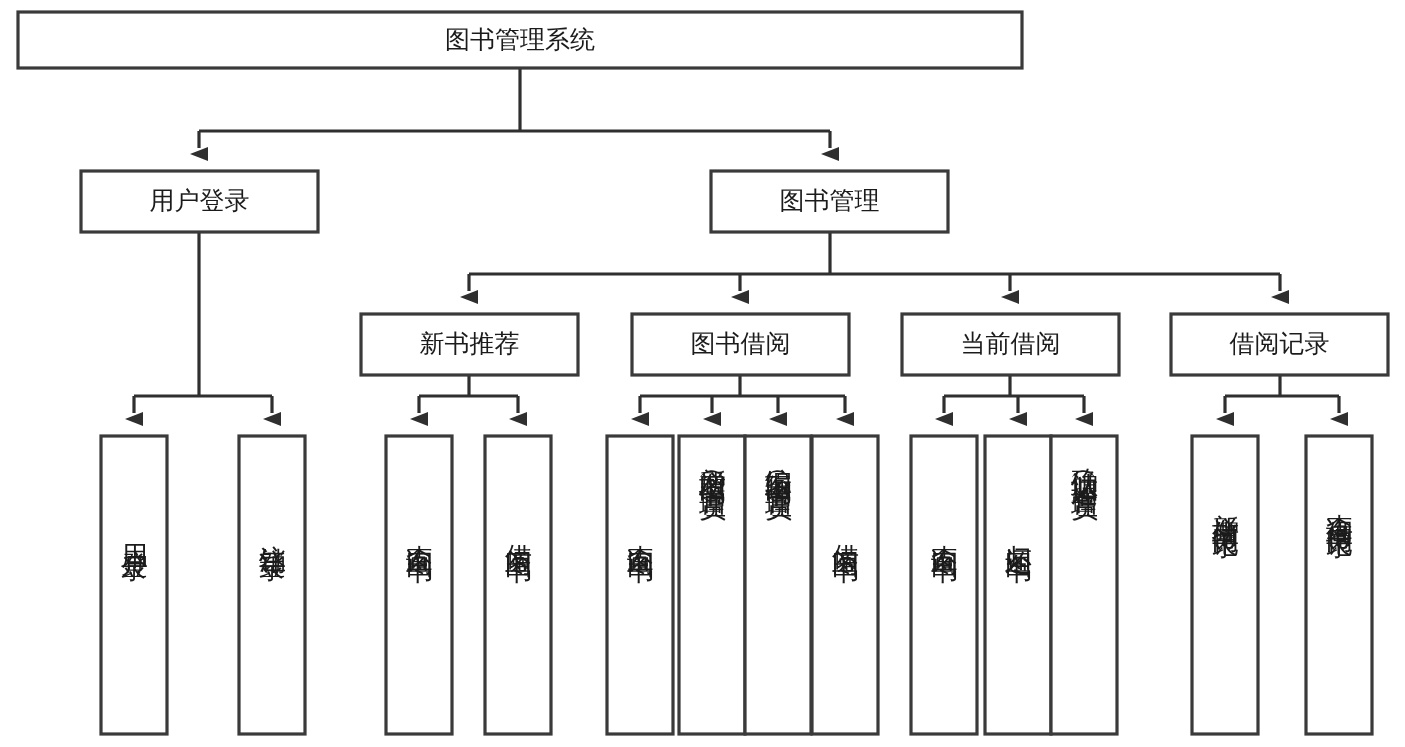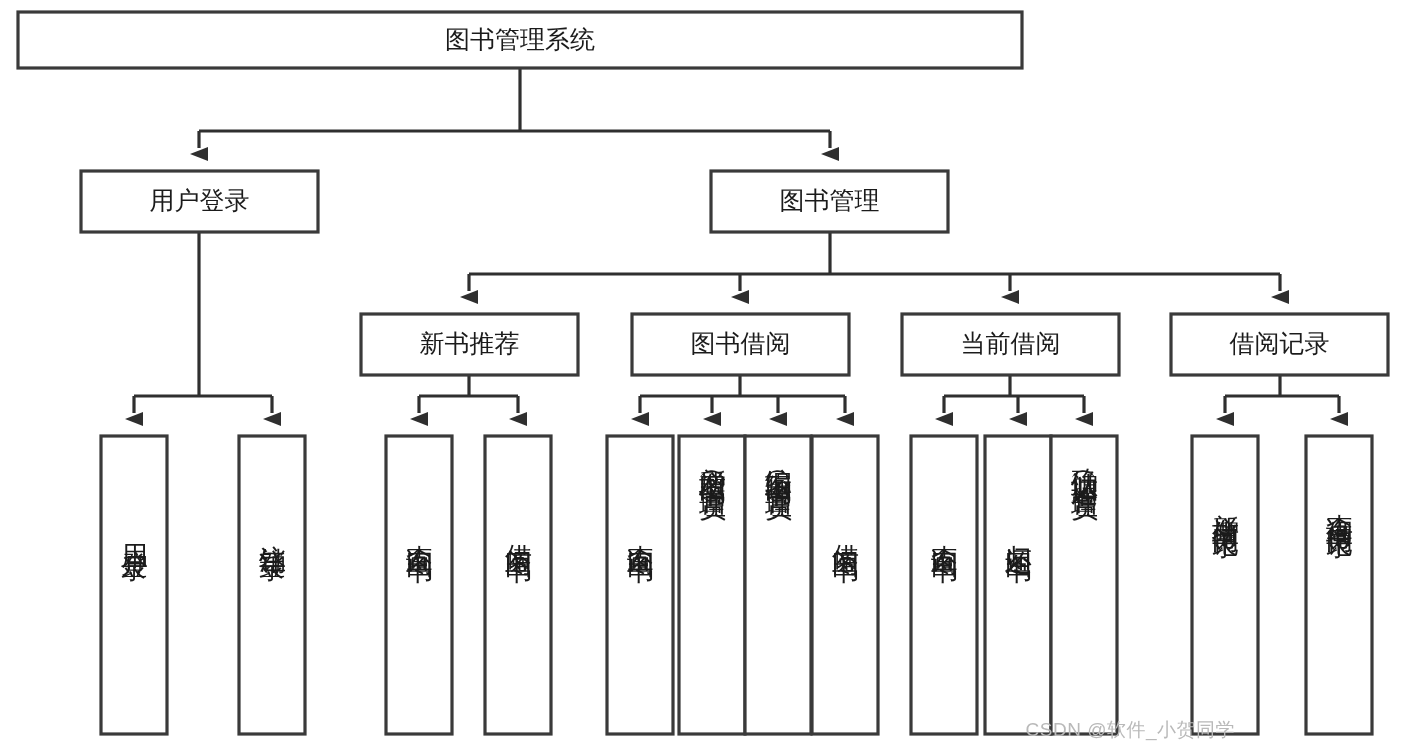--- a/index.html
+++ b/index.html
@@ -199,14 +199,13 @@
   <div class="leaf-label" style="left: 640px; transform: translateX(-50%); top: 523px;">查询图书</div>
   <div class="leaf-label" style="left: 712px; transform: translateX(-50%); top: 446px;">新增图书（管理员）</div>
   <div class="leaf-label" style="left: 778px; transform: translateX(-50%); top: 446px;">编辑图书（管理员）</div>
   <div class="leaf-label" style="left: 845px; transform: translateX(-50%); top: 523px;">借阅图书</div>
   <div class="leaf-label" style="left: 944px; transform: translateX(-50%); top: 523px;">查询图书</div>
   <div class="leaf-label" style="left: 1018px; transform: translateX(-50%); top: 523px;">归还图书</div>
   <div class="leaf-label" style="left: 1084px; transform: translateX(-50%); top: 446px;">确认归还（管理员）</div>
   <div class="leaf-label" style="left: 1225px; transform: translateX(-50%); top: 492px;">新增借阅记录</div>
   <div class="leaf-label" style="left: 1339px; transform: translateX(-50%); top: 492px;">查询借阅记录</div>
 
-  <div class="watermark">CSDN @软件_小贺同学</div>
 </div>
 
 </body></html>

